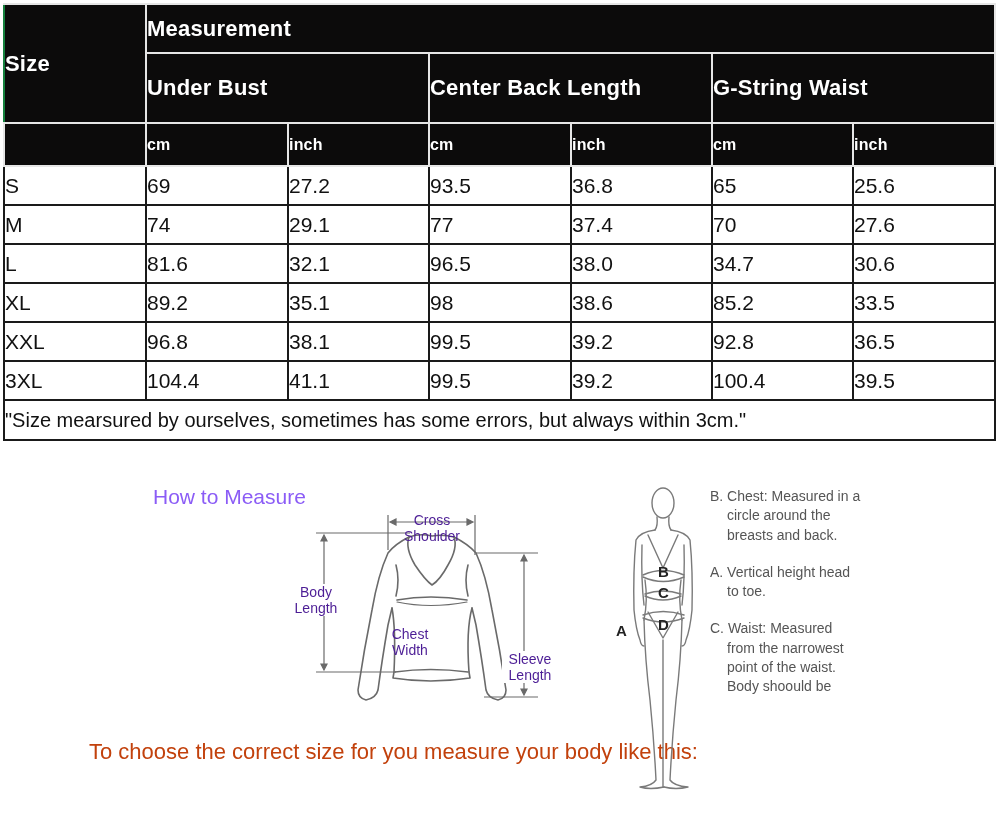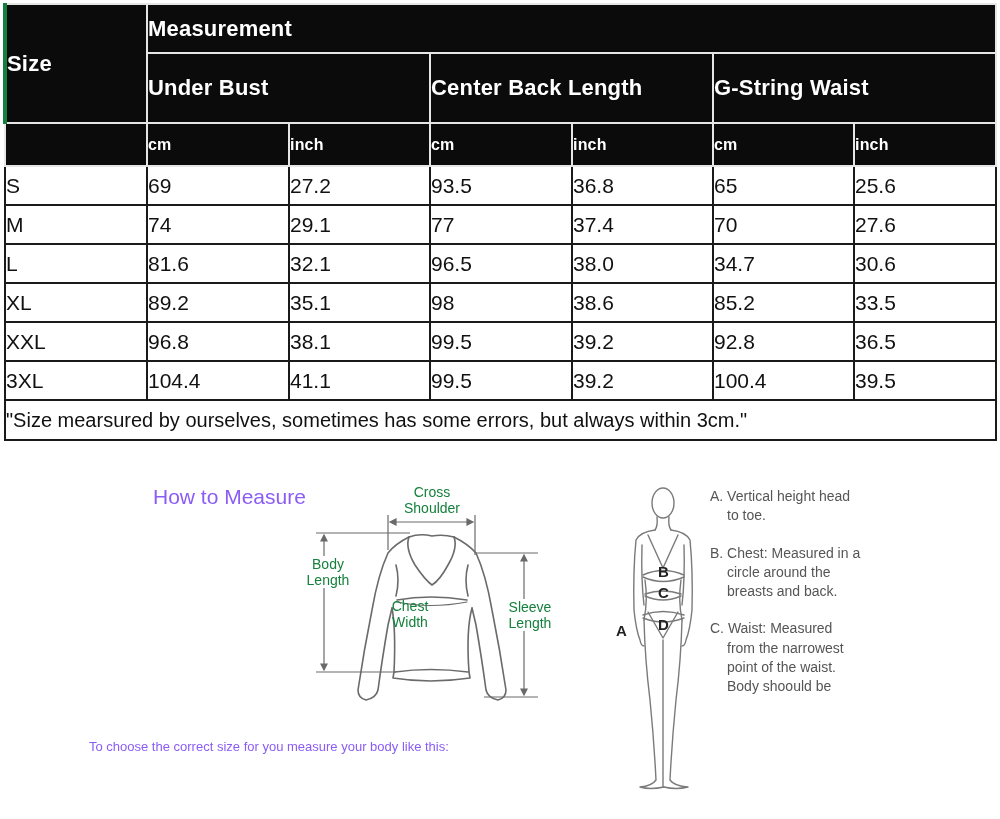--- a/index.html
+++ b/index.html
@@ -19,36 +19,36 @@
     background: #0c0b0b;
     color: #ffffff;
     font-weight: bold;
     font-size: 22px;
     border: 2px solid #e6e6e6;
     letter-spacing: 0.2px;
   }
   .size-table tr.h1 th { height: 47px; }
   .size-table tr.h2 th { height: 68px; }
   .size-table tr.h3 th { height: 41px; font-size: 16px; }
-  .size-table th.size-head { border-left: 4px solid #15803d; }
+  .size-table th.size-head { border-left: 2px solid #15803d; }
   .size-table td {
     background: #ffffff;
     color: #111111;
     font-size: 21px;
     border: 2px solid #1a1a1a;
     height: 37px;
   }
   .size-table td.note {
     font-size: 20px;
     height: 38px;
   }
   .section { position: absolute; }
   .how-title { left: 153px; top: 485px; font-size: 21px; color: #8b5cf6; }
-  .instruction { left: 89px; top: 739px; font-size: 13px; color: #8b5cf6; }
-  .diag-label { position: absolute; font-size: 14px; color: #15803d; line-height: 16px; text-align: center; }
+  .instruction { left: 89px; top: 739px; font-size: 22px; color: #c2410c; }
+  .diag-label { position: absolute; font-size: 14px; color: #4c1d95; line-height: 16px; text-align: center; margin-top: 28px; }
   .body-notes { position: absolute; left: 710px; top: 487px; width: 180px; font-size: 14px; color: #555555; line-height: 19.3px; }
   .body-notes .note-item { margin-bottom: 18px; }
   .body-notes .note-item .first { display: block; }
   .body-notes .note-item .cont { display: block; padding-left: 17px; }
   .letter { position: absolute; font-size: 15px; font-weight: bold; color: #222; }
   svg { position: absolute; overflow: visible; }
 </style>
 </head>
 <body>
 
@@ -179,29 +179,29 @@
     <line x1="484" y1="697" x2="538" y2="697"></line>
     <line x1="524" y1="556" x2="524" y2="694"></line>
     <polygon points="524,555 521,561 527,561"></polygon>
     <polygon points="524,695 521,689 527,689"></polygon>
   </g>
 </svg>
 <div class="diag-label" style="left:396px;top:484px;width:72px;">
   <span>Cross</span><br>
   <span>Shoulder</span>
 </div>
-<div class="diag-label" style="left:300px;top:556px;width:56px;background:#fff;">
+<div class="diag-label" style="left:288px;top:556px;width:56px;background:#fff;">
   <span>Body</span><br>
   <span>Length</span>
 </div>
 <div class="diag-label" style="left:384px;top:598px;width:52px;">
   <span>Chest</span><br>
   <span>Width</span>
 </div>
-<div class="diag-label" style="left:502px;top:599px;width:56px;background:#fff;">
+<div class="diag-label" style="left:502px;top:623px;width:56px;background:#fff;">
   <span>Sleeve</span><br>
   <span>Length</span>
 </div>
 
 <div class="section instruction">To choose the correct size for you measure your body like this:</div>
 
 <svg style="left:610px;top:480px;" width="100" height="330" viewBox="610 480 100 330">
   <g fill="none" stroke="#7a7a7a" stroke-width="1.4" stroke-linecap="round" stroke-linejoin="round">
 
     <ellipse cx="663" cy="503" rx="11" ry="15"></ellipse>
@@ -232,27 +232,27 @@
     <path d="M648 612 L663 638 L678 612"></path>
   </g>
 </svg>
 <div class="letter" style="left:658px;top:563px;">B</div>
 <div class="letter" style="left:658px;top:584px;">C</div>
 <div class="letter" style="left:658px;top:616px;">D</div>
 <div class="letter" style="left:616px;top:622px;">A</div>
 
 <div class="body-notes">
   <div class="note-item">
-    <span class="first">A. Vertical height head</span>
-    <span class="cont">to toe.</span>
-  </div>
-  <div class="note-item">
     <span class="first">B. Chest: Measured in a</span>
     <span class="cont">circle around the</span>
     <span class="cont">breasts and back.</span>
+  </div>
+  <div class="note-item">
+    <span class="first">A. Vertical height head</span>
+    <span class="cont">to toe.</span>
   </div>
   <div class="note-item">
     <span class="first">C. Waist: Measured</span>
     <span class="cont">from the narrowest</span>
     <span class="cont">point of the waist.</span>
     <span class="cont">Body shoould be</span>
   </div>
 </div>
 
 </body></html>

